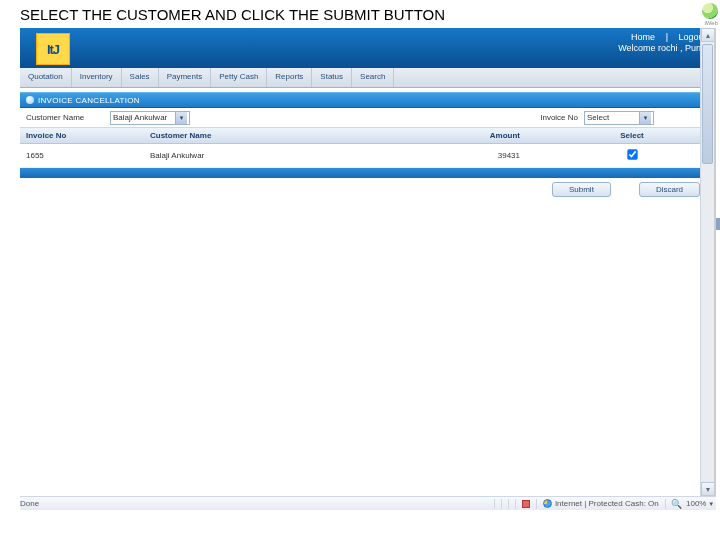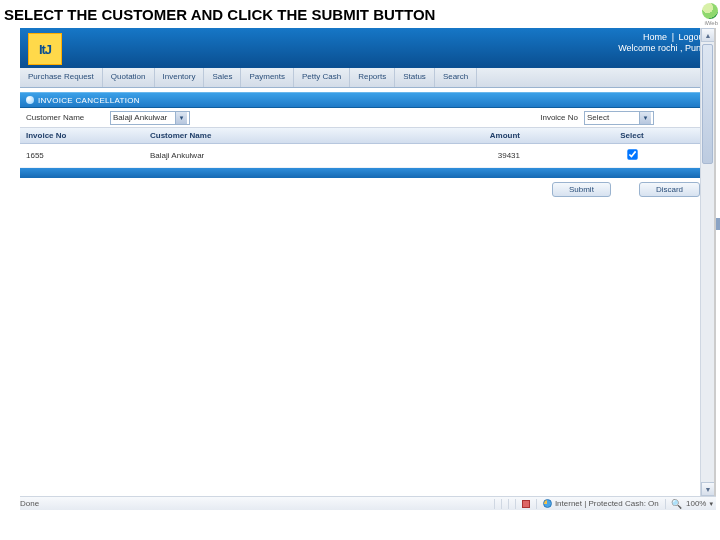--- a/index.html
+++ b/index.html
@@ -1,37 +1,37 @@
 <!DOCTYPE html>
 <html><head>
 <meta charset="utf-8">
 <style>
   * { box-sizing: border-box; margin: 0; padding: 0; }
   html, body { width: 720px; height: 540px; font-family: Arial, sans-serif; overflow: hidden; background: #fff; }
   .page { width: 720px; height: 540px; position: relative; }
-  .instruction { font-size: 15px; font-weight: bold; padding: 6px 12px 4px 4px; color: #000; }
+  .instruction { font-size: 15px; font-weight: normal; padding: 6px 12px 4px 20px; color: #000; }
   .app-viewport { position: absolute; left: 20px; right: 4px; top: 28px; bottom: 44px; border-right: 2px solid #ccc; overflow: hidden; background: #fff; }
   .top-banner {
     height: 40px;
     background: linear-gradient(#1677c7, #0a4e90);
     position: relative;
     color: #fff;
     display: flex;
     align-items: center;
   }
   .logo-box {
-    width: 34px; height: 32px; margin: 2px 0 0 8px;
+    width: 34px; height: 32px; margin: 2px 0 0 16px;
     background: #ffd94a;
     border: 1px solid #ffae00;
     display: flex; align-items: center; justify-content: center;
     font-family: "Arial Black", sans-serif; font-size: 13px; font-weight: 900;
     color: #0a4e90; letter-spacing: -1px;
   }
   .welcome { position: absolute; right: 8px; top: 4px; font-size: 9px; text-align: right; line-height: 11px; }
-  .welcome .links span { margin-left: 2px; }
+  .welcome .links span { margin-left: 8px; }
   .tabs-row {
     height: 20px;
     background: linear-gradient(#e8eef4, #d3dce8);
     border-bottom: 1px solid #9ab3cf;
     display: flex;
   }
   .tab {
     font-size: 8px; color: #2b4f7a; padding: 4px 8px 0 8px;
     border-right: 1px solid #bcc9da; cursor: pointer;
     white-space: nowrap;
@@ -170,21 +170,20 @@
         <div class="links">
           <span>Home</span>
           <span> | </span>
           <span>Logout</span>
         </div>
         <div>Welcome  rochi , Pune</div>
       </div>
     </div>
 
     <div class="tabs-row">
-      <div class="tab">Purchase Request</div>
       <div class="tab">Quotation</div>
       <div class="tab">Inventory</div>
       <div class="tab">Sales</div>
       <div class="tab">Payments</div>
       <div class="tab">Petty Cash</div>
       <div class="tab">Reports</div>
       <div class="tab">Status</div>
       <div class="tab">Search</div>
     </div>
 

